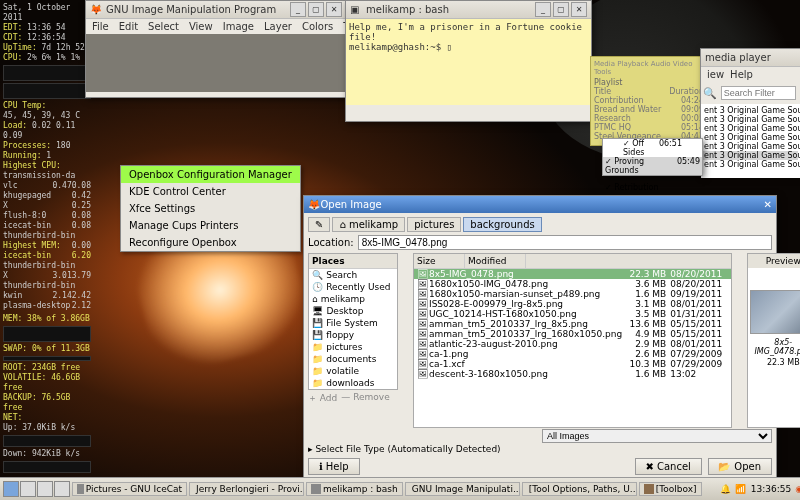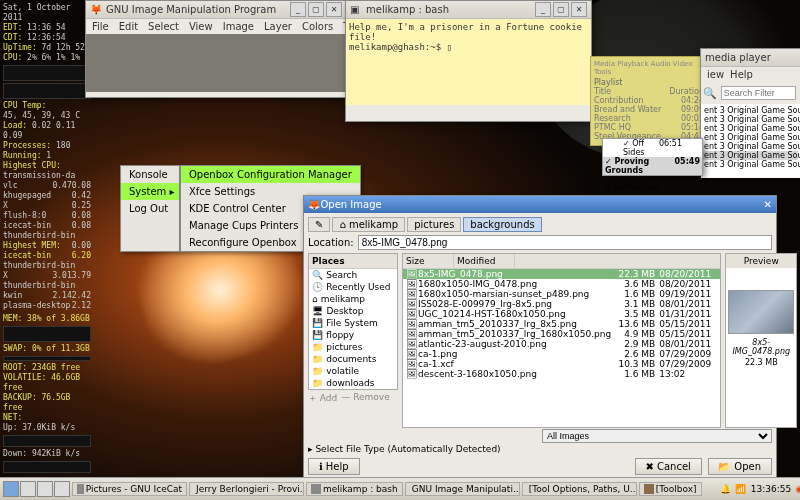--- a/index.html
+++ b/index.html
@@ -31,21 +31,21 @@
 .ob-col div{padding:3px 8px;white-space:nowrap}
 .ob-col .hl{background:#9efb4a}
 .file-dlg{left:303px;top:195px;width:472px;height:280px}
 .dlg-title{background:linear-gradient(#6ea3e8,#3e72b8);color:#fff;font-size:10px;height:17px;display:flex;align-items:center;padding:0 4px}
 .dlg-body{background:#ece9e2;padding:4px;height:258px;display:flex;flex-direction:column}
 .crumb{display:flex;gap:2px;align-items:center;margin-bottom:3px}
 .crumb .btn{border:1px solid #aaa;background:#e5e2d9;padding:1px 6px;font-size:10px}
 .crumb .btn.active{background:#c9d9ef;border-color:#6a8bb8}
 .loc-row{display:flex;align-items:center;gap:4px;margin-bottom:3px;font-size:10px}
 .loc-row input{flex:1;border:1px solid #999;padding:1px 3px;font-size:10px}
-.browser{display:flex;gap:4px;flex:1;min-height:0}
+.browser{display:flex;gap:15px;flex:1;min-height:0}
 .places{width:88px;border:1px solid #aaa;background:#fff;font-size:9px;overflow:hidden}
 .places .hdr{background:#e5e2d9;padding:2px 3px;border-bottom:1px solid #ccc;font-weight:bold}
 .places div{padding:1px 3px;display:flex;gap:3px;align-items:center}
 .files{flex:1;border:1px solid #aaa;background:#fff;font-size:9px;display:flex;flex-direction:column}
 .files .hdr{display:flex;background:#e5e2d9;border-bottom:1px solid #ccc}
 .files .hdr span{padding:2px 3px;border-right:1px solid #ccc}
 .files .hdr .n{flex:1}
 .files .hdr .s{width:44px}
 .files .hdr .m{width:54px}
 .files .frow{display:flex;padding:0 3px;align-items:center}
@@ -209,40 +209,35 @@
     <div class="row sel">ent 3 Original Game Soundtra...</div>
     <div class="row">ent 3 Original Game Soundtrack</div>
   </div>
 </div>
 
 <div class="win" style="left:602px;top:138px;width:99px;height:36px;background:#fff;font-size:8px;border:1px solid #999">
   <div style="display:flex;justify-content:space-between;padding:0 20px">
       <span>✓ <span>Off Sides</span></span>
       <span>06:51</span>
     </div>
-  <div style="display:flex;justify-content:space-between;padding:0 2px;background:#d5d5d5;font-weight:bold">
+  <div style="display:flex;justify-content:space-between;padding:0 2px;background:#d5d5d5;font-weight:normal">
       <span>✓ <span>Proving Grounds</span></span>
       <span>05:49</span>
     </div>
   <div style="display:flex;justify-content:space-between;padding:8px 2px">
       <span>✓ <span>Retribution</span></span>
       <span></span>
     </div>
 </div>
 
 <div class="ob-menu">
-  <div class="ob-col" style="width:58px">
-    <div>Konsole</div>
-    <div class="hl">System  ▸</div>
-    <div>Log Out</div>
-  </div>
   <div class="ob-col">
     <div class="hl">Openbox Configuration Manager</div>
+    <div>KDE Control Center</div>
     <div>Xfce Settings</div>
-    <div>KDE Control Center</div>
     <div>Manage Cups Printers</div>
     <div>Reconfigure Openbox</div>
   </div>
 </div>
 
 <div class="win file-dlg">
   <div class="dlg-title">
     <span class="ico">🦊</span>
     <span>Open Image</span>
     <div class="btns" style="margin-left:auto"><span>✕</span></div>

